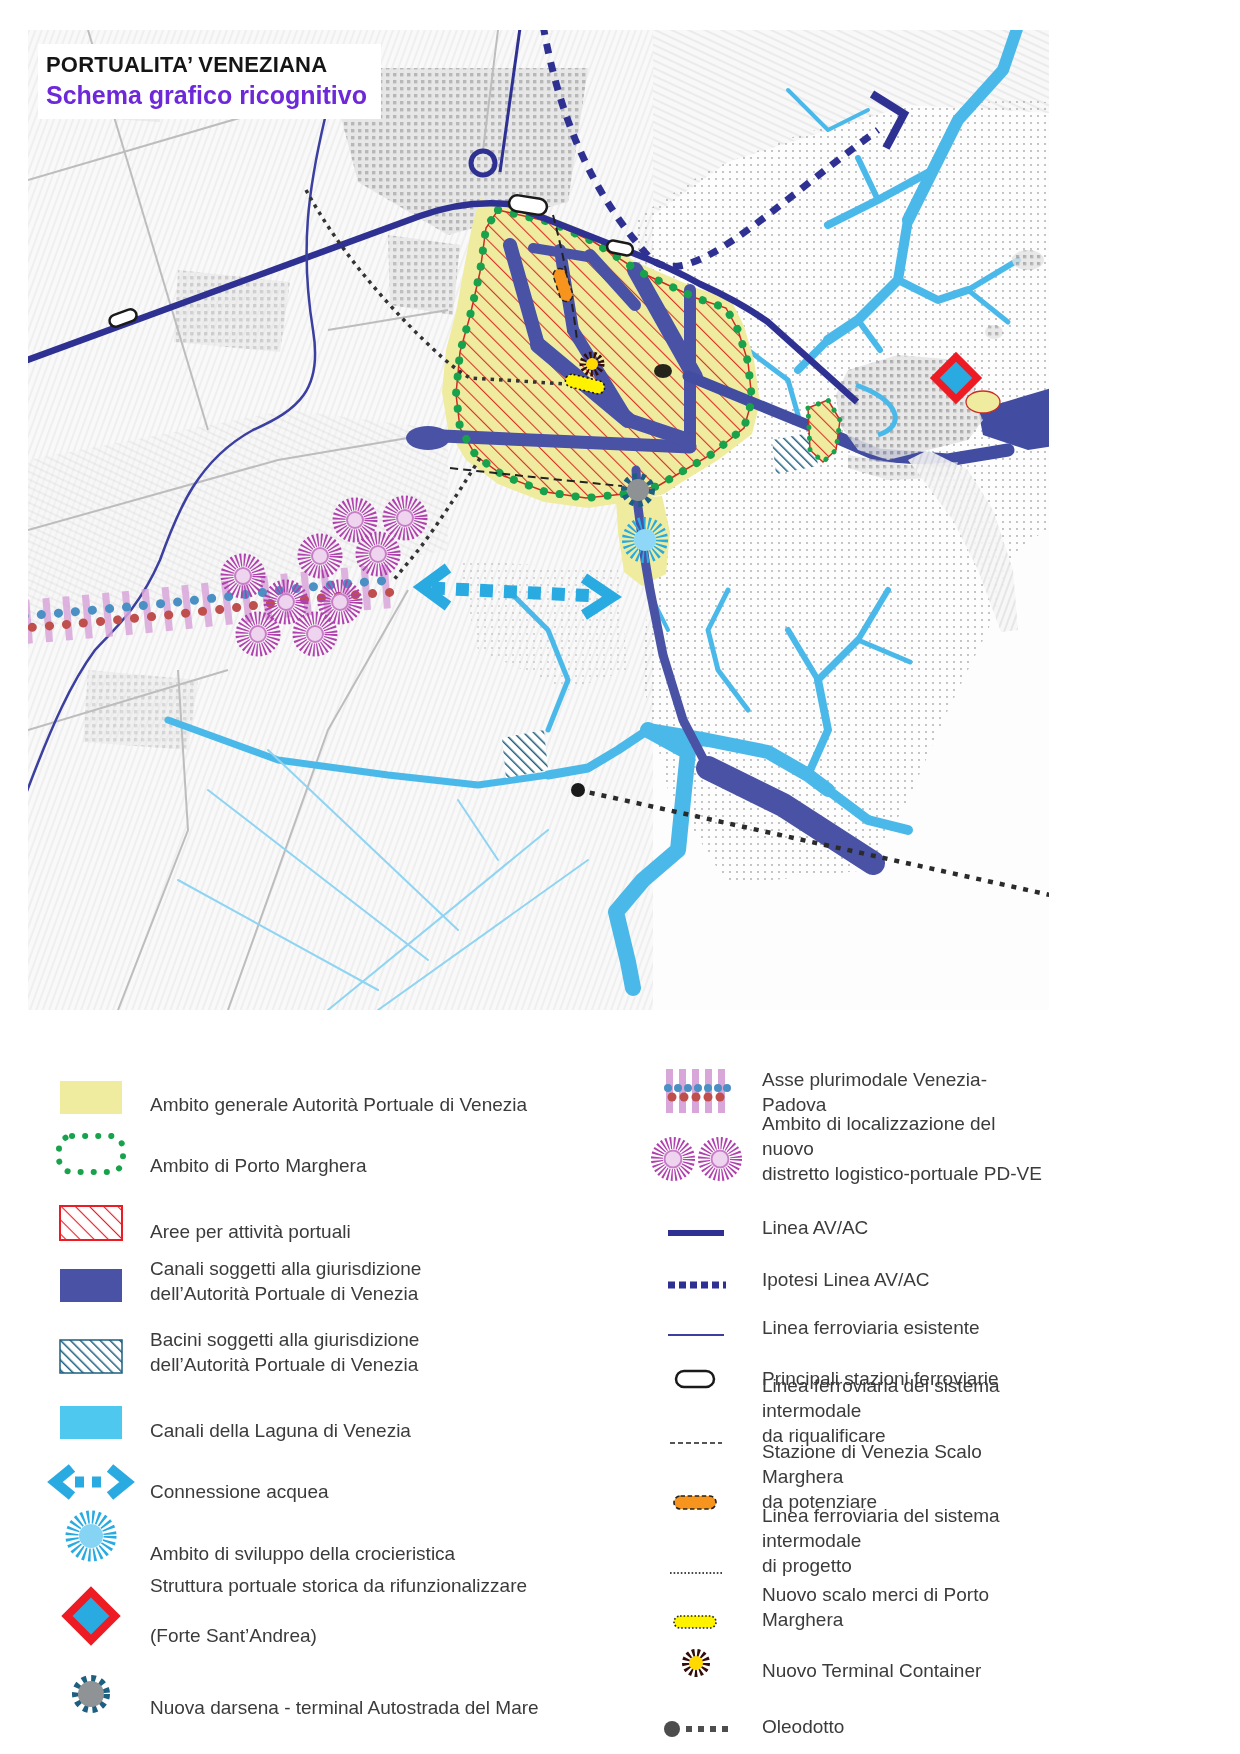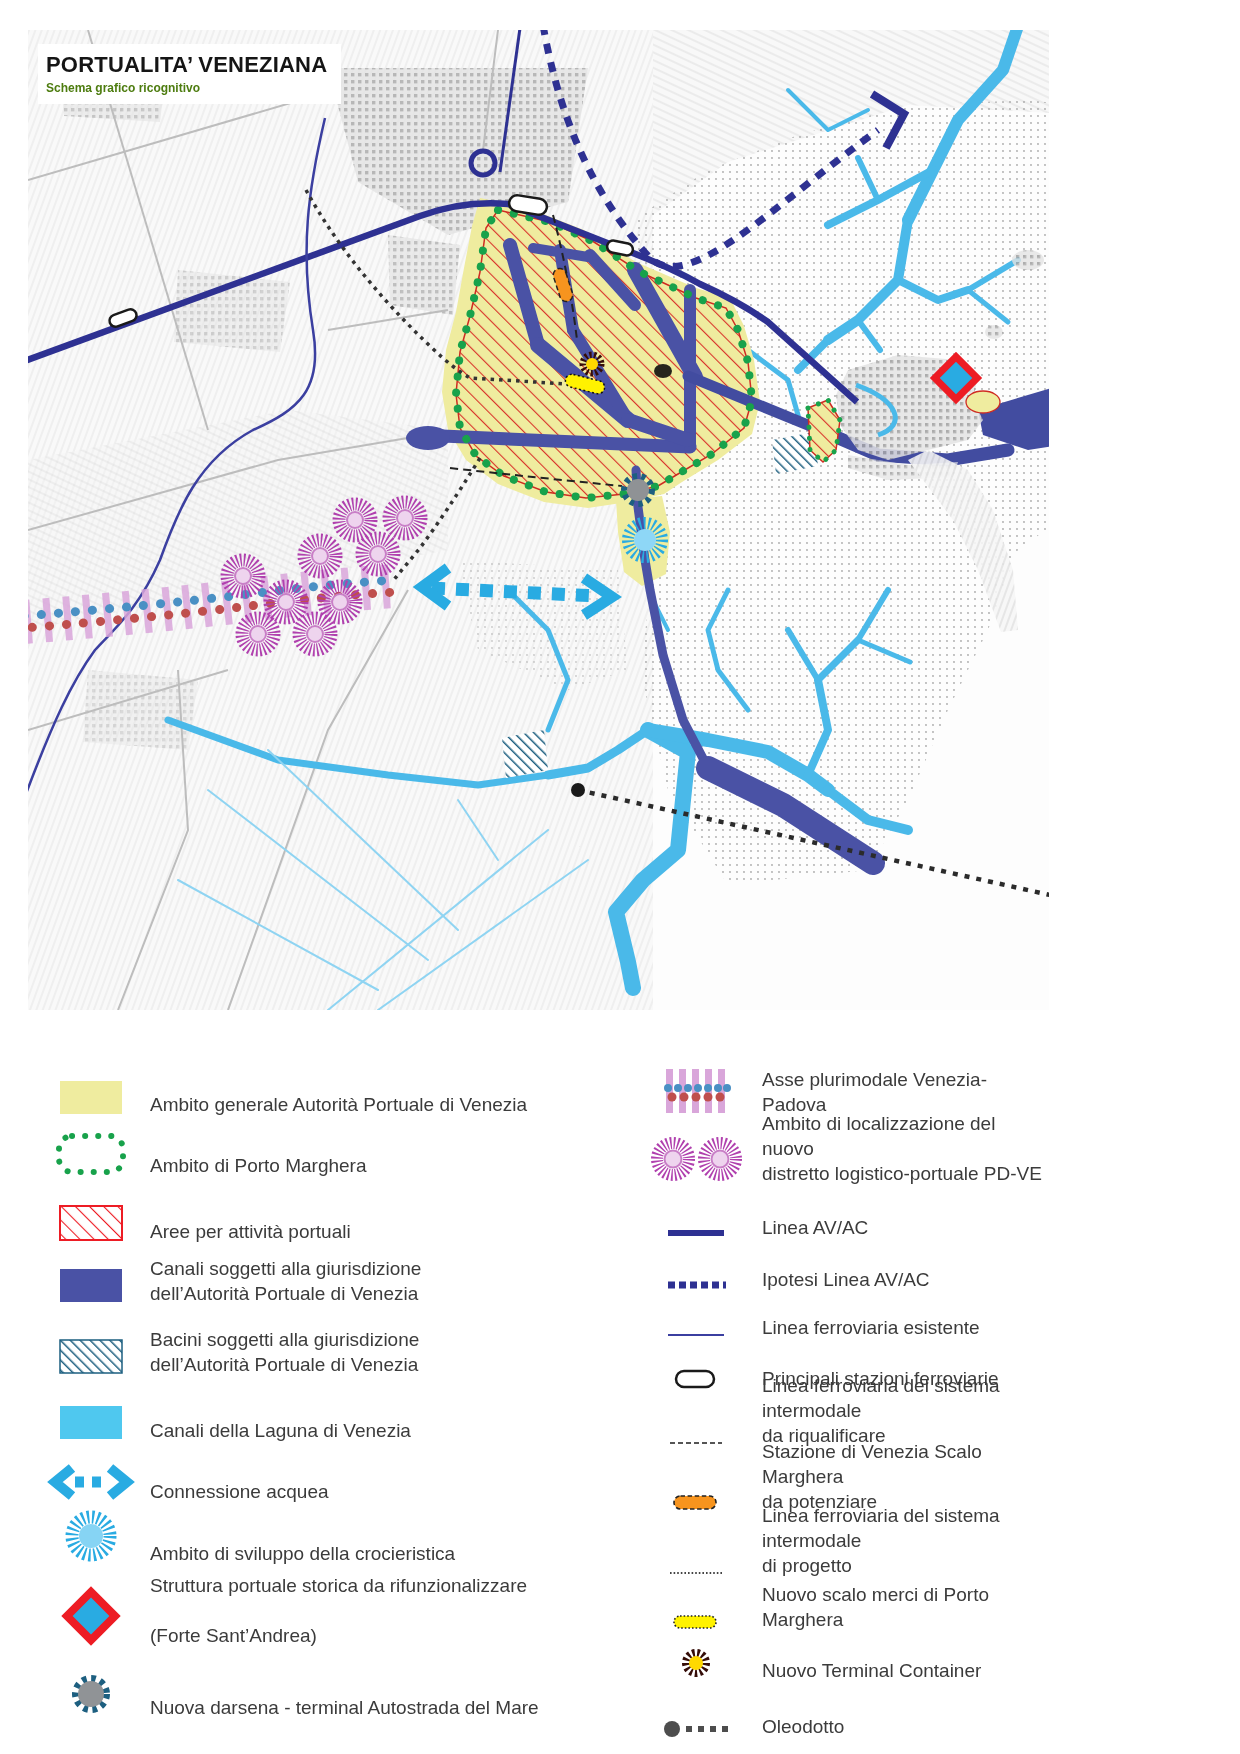--- a/index.html
+++ b/index.html
@@ -1,21 +1,21 @@
 <!DOCTYPE html>
 <html><head>
 <meta charset="utf-8">
 <style>
   html,body{margin:0;padding:0;background:#ffffff;}
   #page{position:relative;width:1049px;height:1754px;background:#ffffff;overflow:hidden;
         font-family:"Liberation Sans", sans-serif;}
   #map{position:absolute;left:28px;top:30px;width:1184px;height:980px;background:#fdfdfd;overflow:hidden;}
   #title-box{position:absolute;left:38px;top:44px;background:#ffffff;padding:8px 14px 9px 8px;z-index:5;}
   #title-box .t1{font-size:22px;font-weight:bold;color:#151515;letter-spacing:.2px;}
-  #title-box .t2{font-size:12px;font-weight:bold;color:#4d7c0f;margin-top:3px;}
+  #title-box .t2{font-size:25px;font-weight:bold;color:#6d28d9;margin-top:3px;}
   .row{position:absolute;display:flex;align-items:flex-end;height:60px;}
   .row.left{left:40px;}
   .row.right{left:640px;}
   .row .sym{flex:0 0 auto;display:flex;justify-content:center;align-items:center;}
   .row.left .sym{width:102px;}
   .row.right .sym{width:112px;}
   .leg-label{margin-left:8px;font-size:19px;color:#3b3b3b;line-height:25px;white-space:pre-line;}
   .row.right .leg-label{margin-left:10px;}
   .leg-note{font-size:19px;color:#3b3b3b;line-height:19px;}
 </style>

